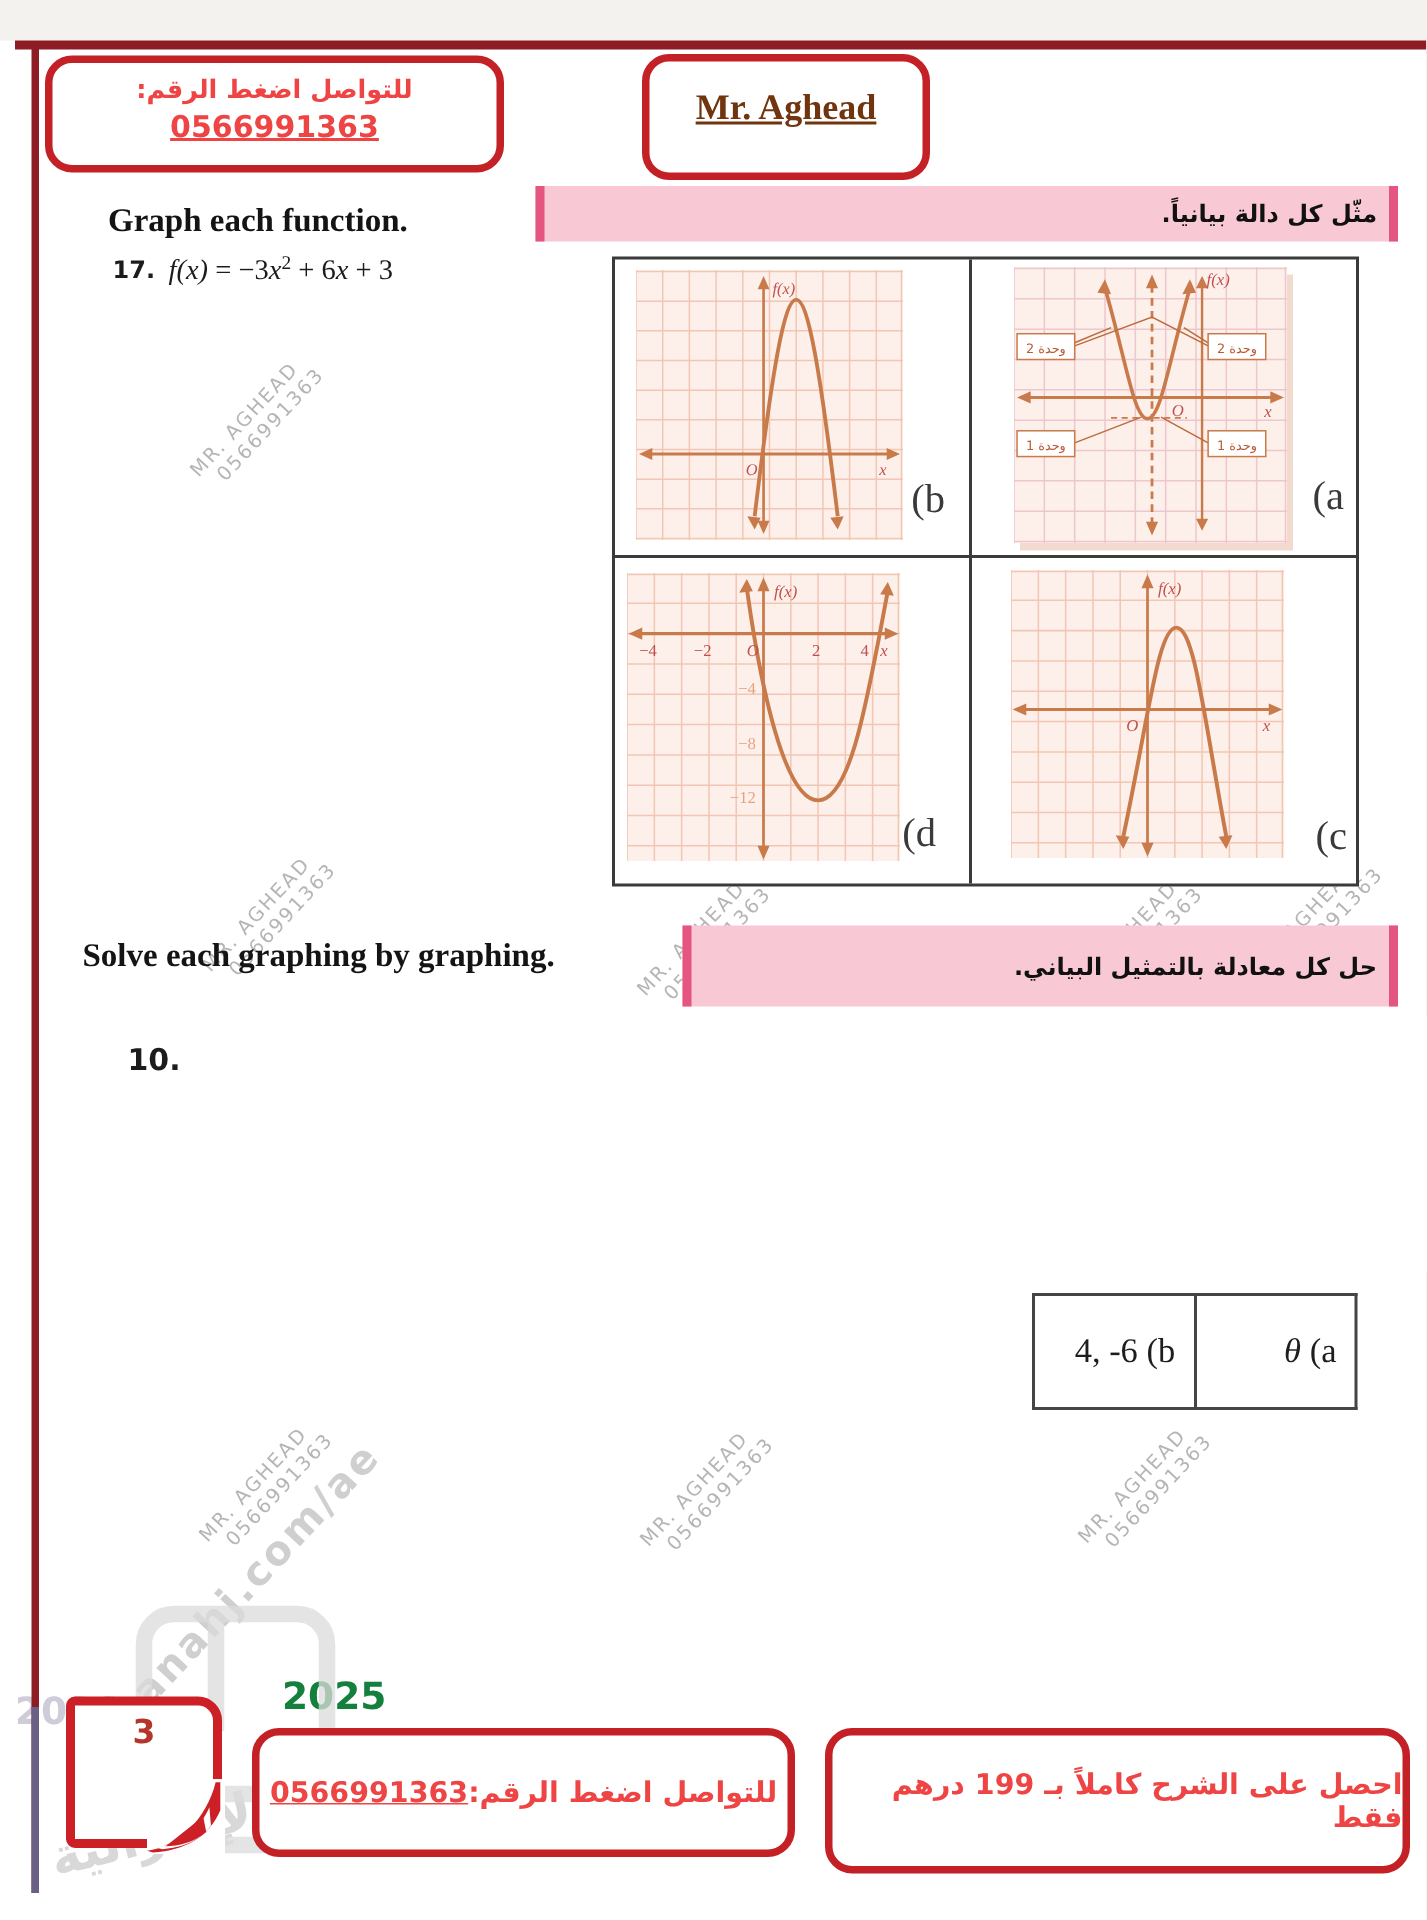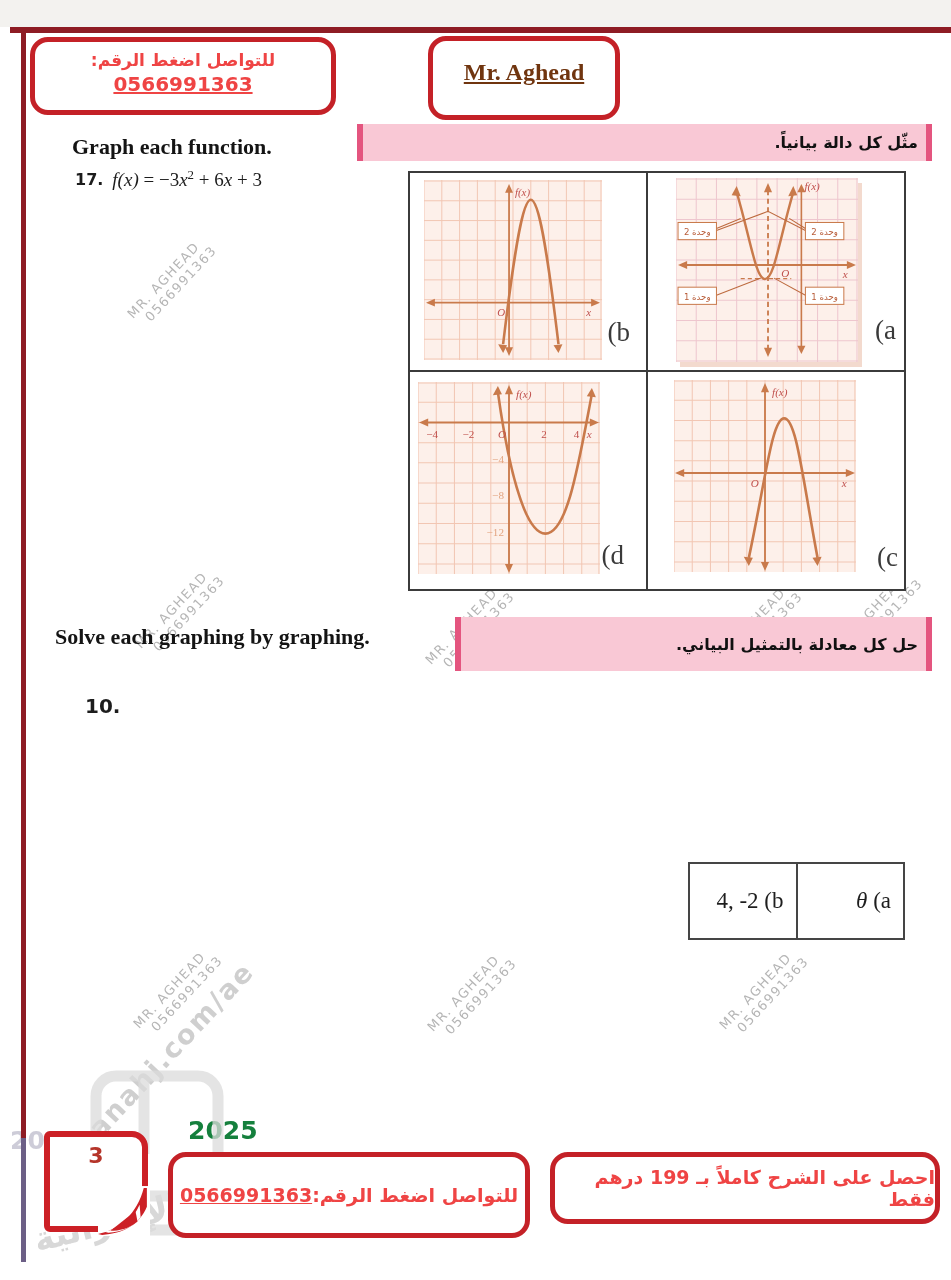--- a/index.html
+++ b/index.html
@@ -59,21 +59,21 @@
   .ans-table td{border:2px solid #454545;width:50%;height:39px;box-sizing:border-box;
                 font-family:"Liberation Serif",serif;font-size:23px;color:#1e1e1e;text-align:right;padding-right:12px;}
   
   .pagenum-box{left:44px;top:1131px;width:104px;height:101px;border:6px solid #cc2026;border-radius:6px 16px 6px 6px;
                background:#fff;box-sizing:border-box;}
   .pagenum-box .n{position:absolute;left:0;right:0;top:6px;text-align:center;
                   font-family:"DejaVu Sans",sans-serif;font-weight:bold;font-size:22px;color:#b5352a;}
   .curl{position:absolute;right:-8px;bottom:-10px;}
   .contact-bottom{left:168px;top:1152px;width:362px;height:86px;display:flex;align-items:center;justify-content:center;
                   direction:rtl;font-family:"DejaVu Sans",sans-serif;font-weight:bold;font-size:19px;}
-  .promo-box{left:550px;top:1152px;width:390px;height:72px;display:flex;align-items:center;justify-content:center;
+  .promo-box{left:550px;top:1152px;width:390px;height:97px;display:flex;align-items:center;justify-content:center;
              direction:rtl;font-family:"DejaVu Sans",sans-serif;font-weight:bold;font-size:19px;}
   
   .wm{transform:translate(-50%,-50%) rotate(-47deg);color:#a3a3a3;opacity:.8;font-size:13px;
       letter-spacing:1.5px;font-family:"DejaVu Sans",sans-serif;white-space:nowrap;z-index:1;}
   .wm .wl2{padding-left:10px;}
   .ghost{color:#15803d;font-family:"DejaVu Sans",sans-serif;font-weight:bold;z-index:0;white-space:nowrap;}
   .ghost-site{left:150px;top:1072px;transform:translate(-50%,-50%) rotate(-47deg);font-size:27px;letter-spacing:2px;color:#cfcfcf;}
   .ghost-ar{left:30px;top:1186px;transform:rotate(-14deg);font-size:34px;color:#d8d8d8;}
   .ghost-y1{left:188px;top:1116px;font-size:25px;}
   .ghost-y2{left:10px;top:1126px;font-size:25px;color:#cdccd8;}
@@ -277,21 +277,21 @@
     <div class="txt">حل كل معادلة بالتمثيل البياني.</div>
   </div>
   <div class="abs h-en heading2 content">Solve each graphing by graphing.</div>
   <div class="abs prob prob10 content">
     <span class="num">10.</span>
   </div>
 
   <table class="abs ans-table content">
     <tbody>
         <tr>
-      <td>4, -2 (b</td>
+      <td>4, -6 (b</td>
       <td><i>θ</i><span> (a</span></td>
     </tr>
   </tbody>
     </table>
 
   <div class="abs pagenum-box content">
     <div class="n">3</div>
     <svg class="curl" width="52" height="50" viewBox="0 0 50 48">
       <rect width="50" height="48" fill="#ffffff"></rect>
       <path d="M0 46 C20 43 38 26 44 2 L47 2 L47 20 C40 37 24 46 4 47 Z" fill="#cc2026"></path>

